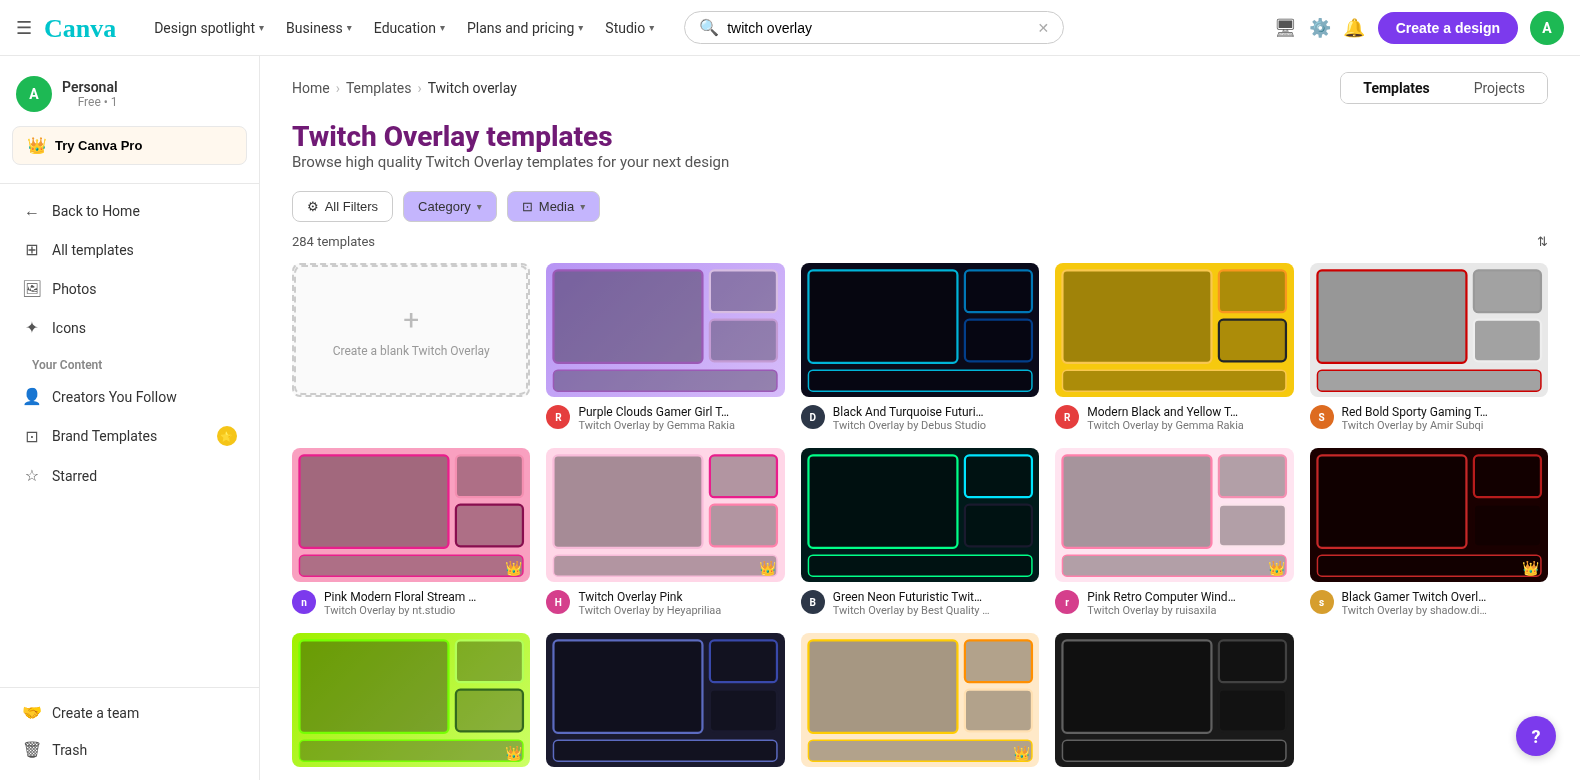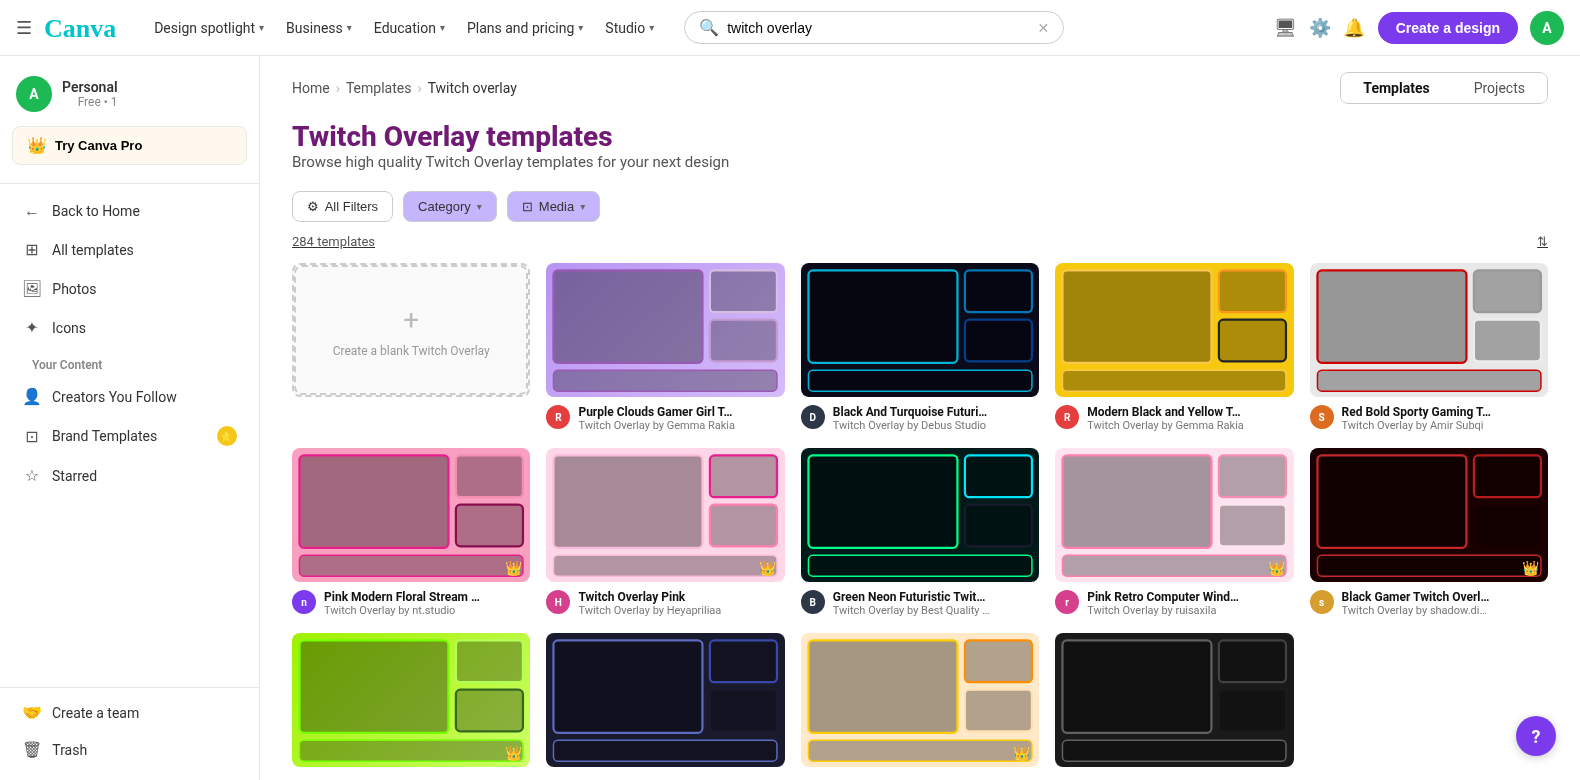--- a/index.html
+++ b/index.html
@@ -113,21 +113,20 @@
       border: 1.5px solid #ccc; border-radius: 8px; background: #c4b5fd; cursor: pointer;
       font-size: 13px; color: #333;
     }
     .filter-btn .chevron { font-size: 10px; color: #666; }
     .filter-btn.all-filters { background: #fff; }
 
     
     .templates-header {
       display: flex; justify-content: space-between;
       margin-bottom: 14px;
-      text-decoration: underline;
     }
     .templates-count { font-size: 13px; color: #555; }
     .sort-btn { display: flex; align-items: center; gap: 4px; cursor: pointer; font-size: 13px; color: #555; }
 
     
     .templates-grid {
       display: grid;
       grid-template-columns: repeat(5, 1fr);
       gap: 16px;
     }
@@ -148,21 +147,21 @@
     .template-thumb-placeholder .label { font-size: 12px; text-align: center; color: #999; }
     .template-thumb-crown {
       position: absolute; bottom: 6px; right: 8px; font-size: 14px;
     }
     .template-info { display: flex; align-items: flex-start; gap: 8px; }
     .template-creator-avatar {
       width: 24px; height: 24px; border-radius: 50%; flex-shrink: 0; overflow: hidden;
       display: flex; align-items: center; justify-content: center; font-size: 10px; font-weight: 700;
     }
     .template-text .name {
-      font-size: 12px; font-weight: 700; color: #111; white-space: nowrap; overflow: hidden; text-overflow: ellipsis; max-width: 160px;
+      font-size: 12px; font-weight: 400; color: #111; white-space: nowrap; overflow: hidden; text-overflow: ellipsis; max-width: 160px;
     }
     .template-text .creator { font-size: 11px; color: #777; white-space: nowrap; overflow: hidden; text-overflow: ellipsis; max-width: 160px; }
 
     
     .av-green { background: #1db954; }
     .av-purple { background: #7c3aed; }
     .av-red { background: #e53e3e; }
     .av-orange { background: #dd6b20; }
     .av-pink { background: #d53f8c; }
     .av-dark { background: #2d3748; }

